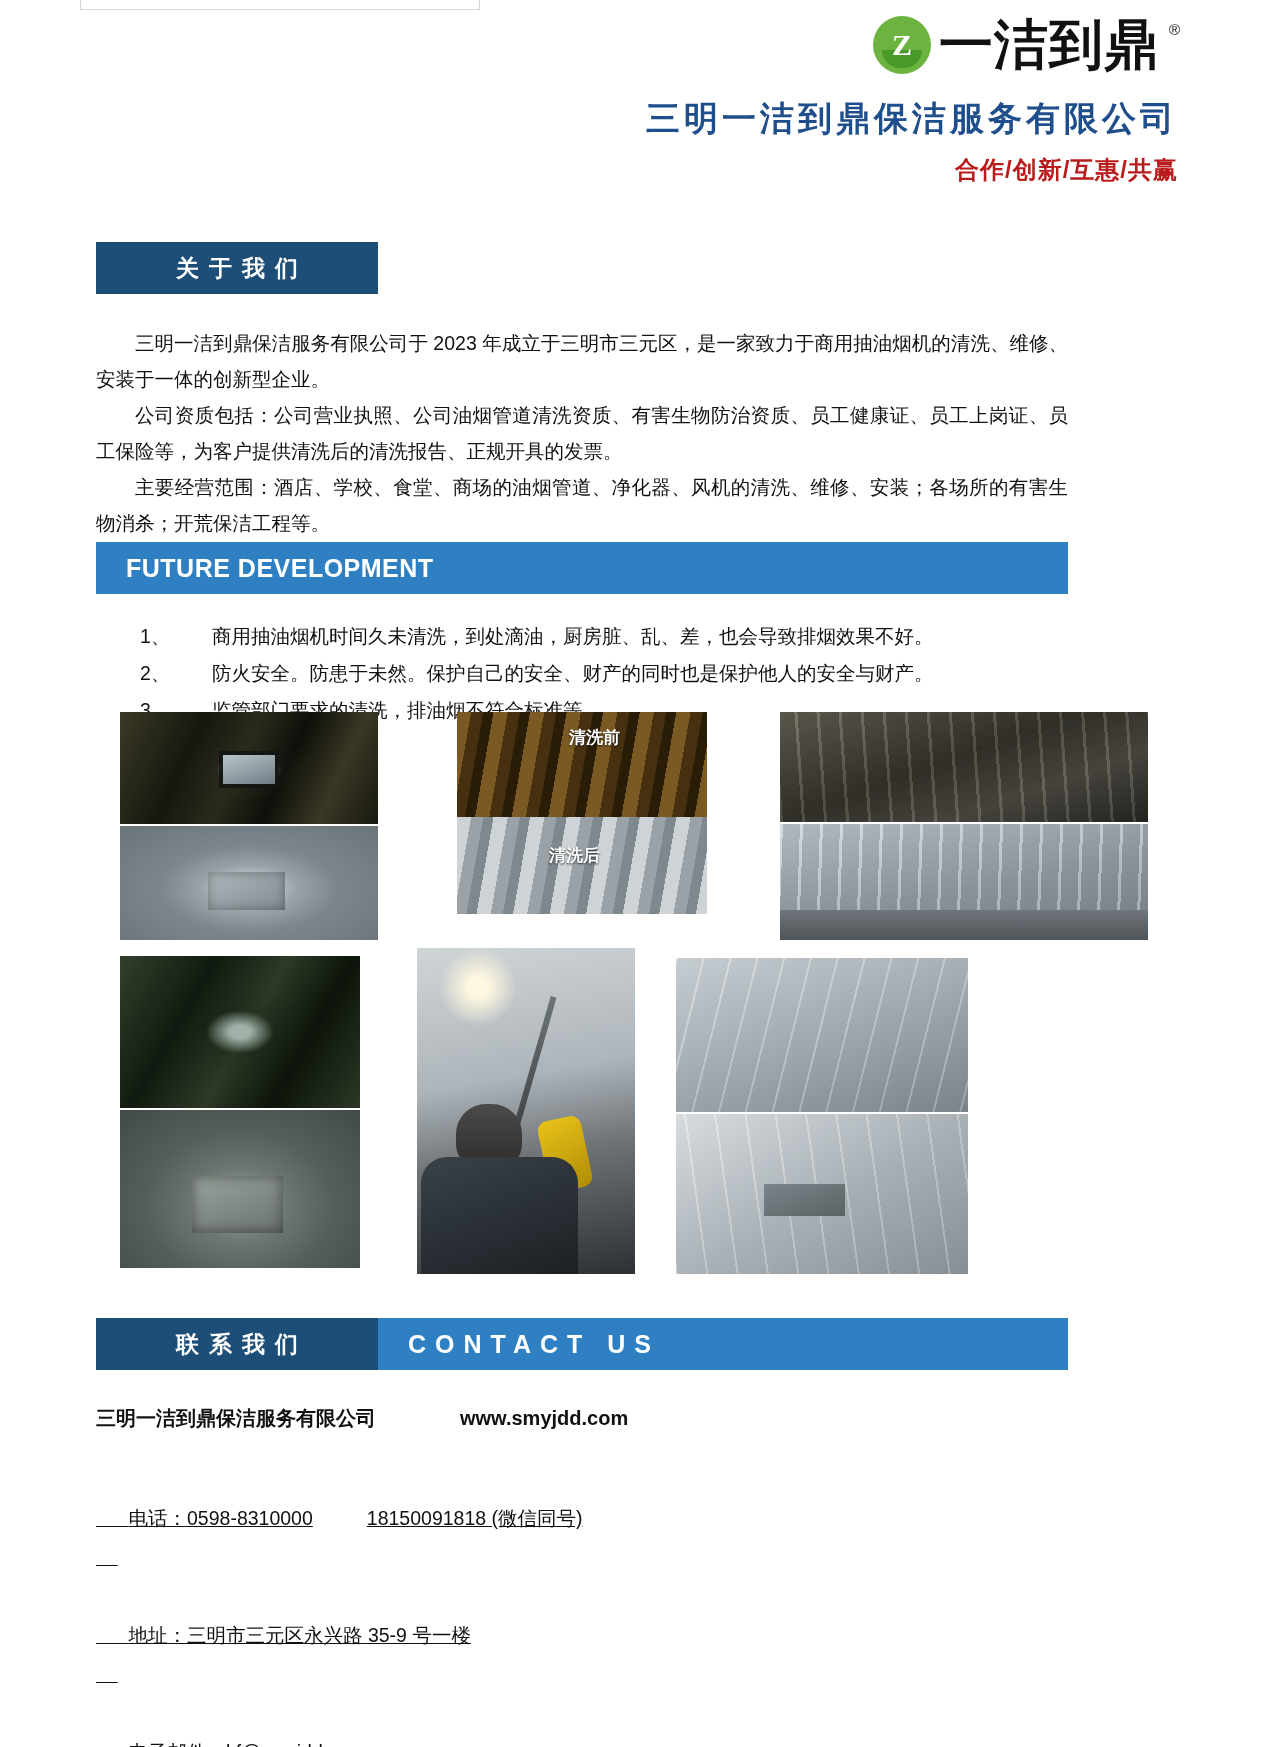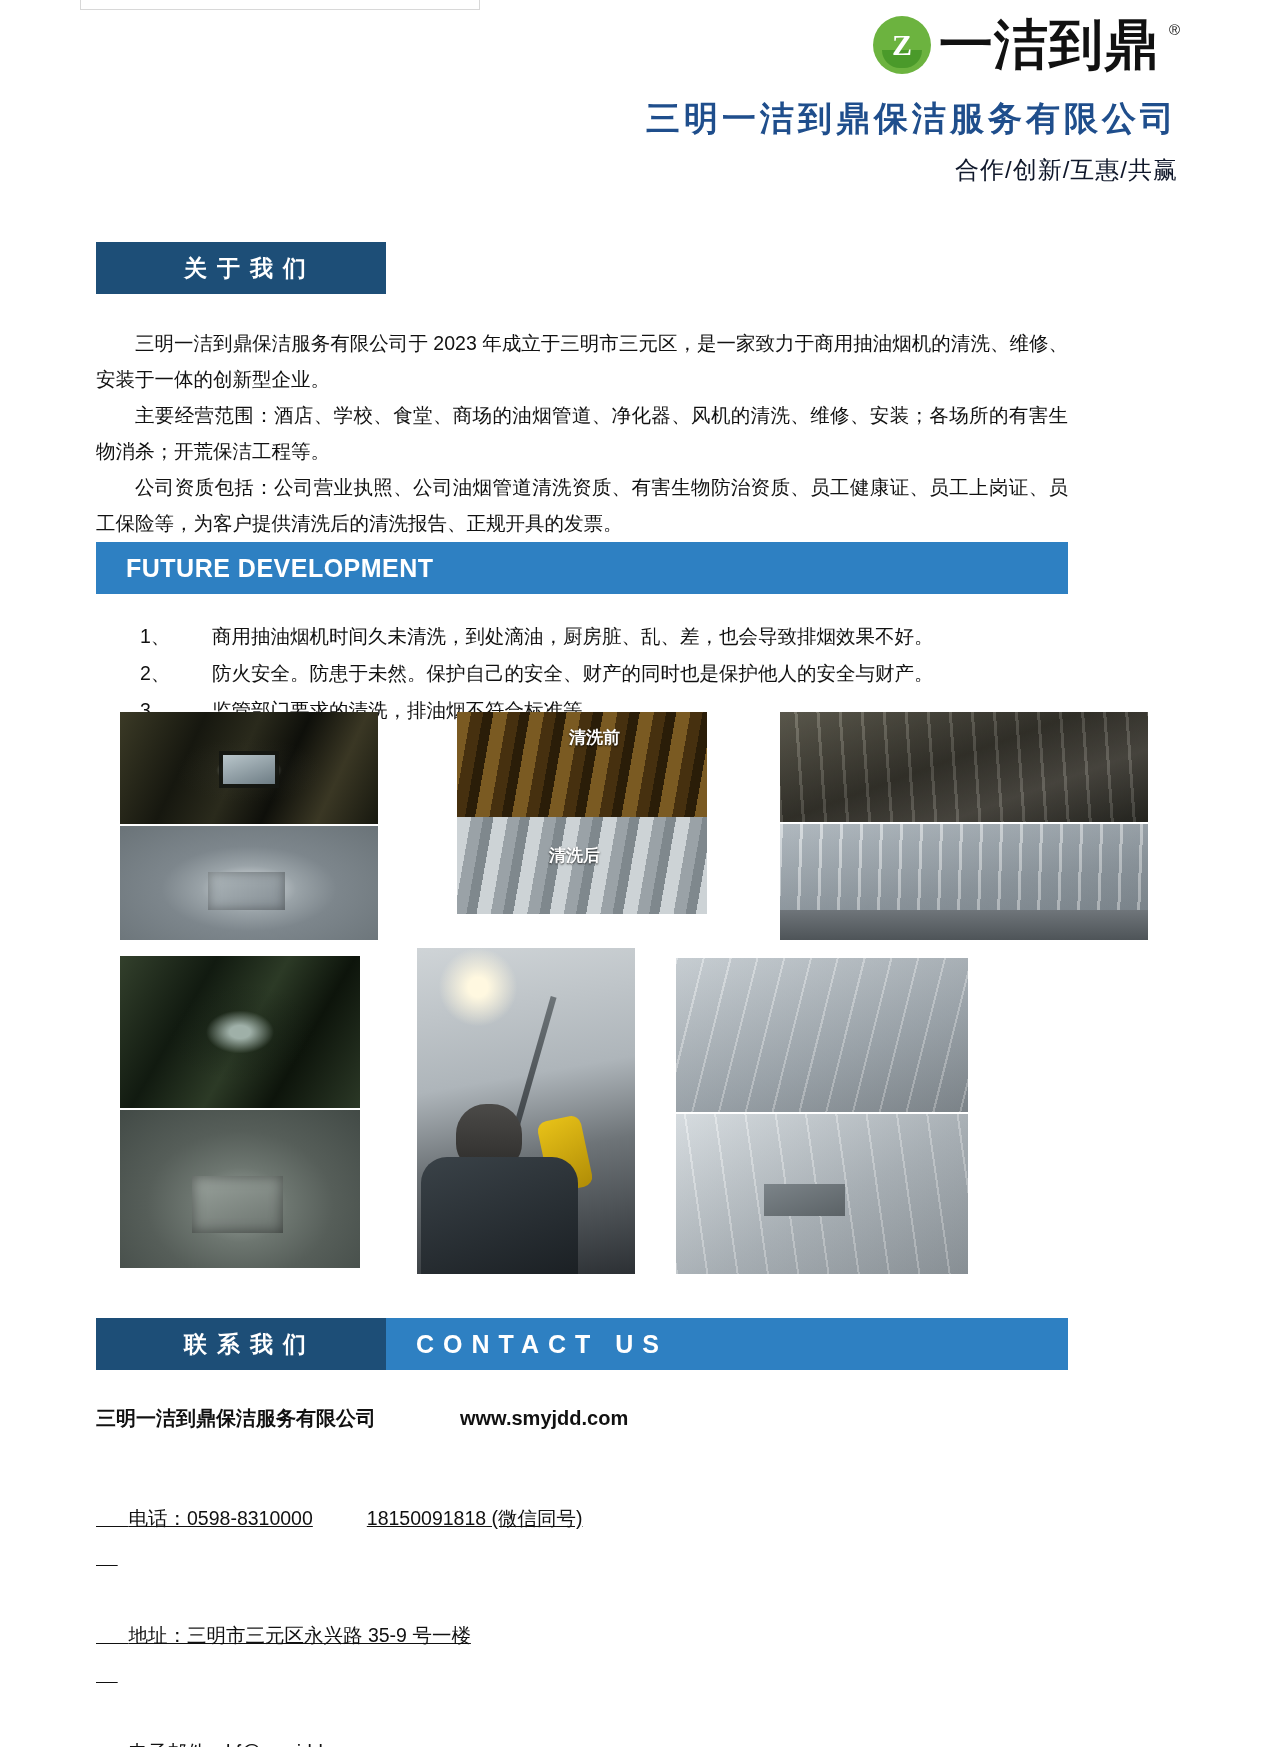--- a/index.html
+++ b/index.html
@@ -100,22 +100,23 @@
     margin-top: 20px;
     font-size: 34px;
     font-weight: bold;
     color: #1f4e8c;
     letter-spacing: 4px;
     line-height: 1.3;
   }
   .slogan {
     margin-top: 14px;
     font-size: 24px;
-    color: #0f172a;
+    color: #b91c1c;
     letter-spacing: 1px;
+    font-weight: bold;
   }
 
   
   .banner {
     position: absolute;
     left: 96px;
     width: 972px;
     height: 52px;
     display: flex;
     align-items: stretch;
@@ -124,21 +125,20 @@
     width: 282px;
     background: #1d4e77;
     color: #ffffff;
     display: flex;
     align-items: center;
     justify-content: center;
     font-size: 23px;
     font-weight: bold;
     letter-spacing: 10px;
     text-indent: 10px;
-    padding-left: 8px;
   }
   .banner .cn.tight {
     letter-spacing: 1px;
     text-indent: 0;
   }
   .banner .en {
     flex: 1;
     background: #2e80c2;
     color: #ffffff;
     display: flex;
@@ -376,22 +376,22 @@
     <div class="company-title"><span>三明一洁到鼎保洁服务有限公司</span></div>
     <div class="slogan">合作/创新/互惠/共赢</div>
   </div>
 
   <div class="banner" style="top:242px;">
     <div class="cn">关于我们</div>
   </div>
 
   <div class="para-block" style="top:325px;">
     <p>三明一洁到鼎保洁服务有限公司于 2023 年成立于三明市三元区，是一家致力于商用抽油烟机的清洗、维修、安装于一体的创新型企业。</p>
+    <p>公司资质包括：公司营业执照、公司油烟管道清洗资质、有害生物防治资质、员工健康证、员工上岗证、员工保险等，为客户提供清洗后的清洗报告、正规开具的发票。</p>
     <p>主要经营范围：酒店、学校、食堂、商场的油烟管道、净化器、风机的清洗、维修、安装；各场所的有害生物消杀；开荒保洁工程等。</p>
-    <p>公司资质包括：公司营业执照、公司油烟管道清洗资质、有害生物防治资质、员工健康证、员工上岗证、员工保险等，为客户提供清洗后的清洗报告、正规开具的发票。</p>
   </div>
 
   <div class="banner" style="top:542px;">
     <div class="en tight">FUTURE DEVELOPMENT</div>
   </div>
 
   <div class="list-block" style="top:618px;">
     <div class="list-row">
       <span class="num">1、</span>
       <span>商用抽油烟机时间久未清洗，到处滴油，厨房脏、乱、差，也会导致排烟效果不好。</span>

